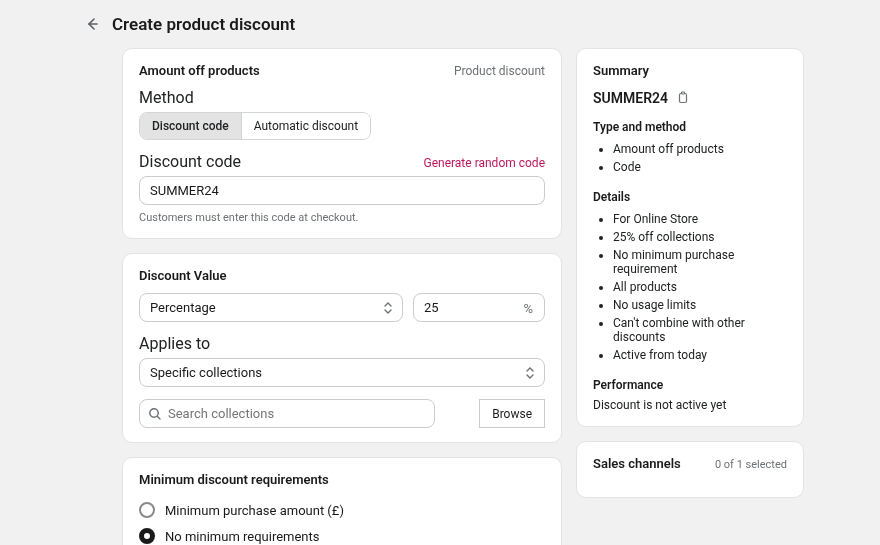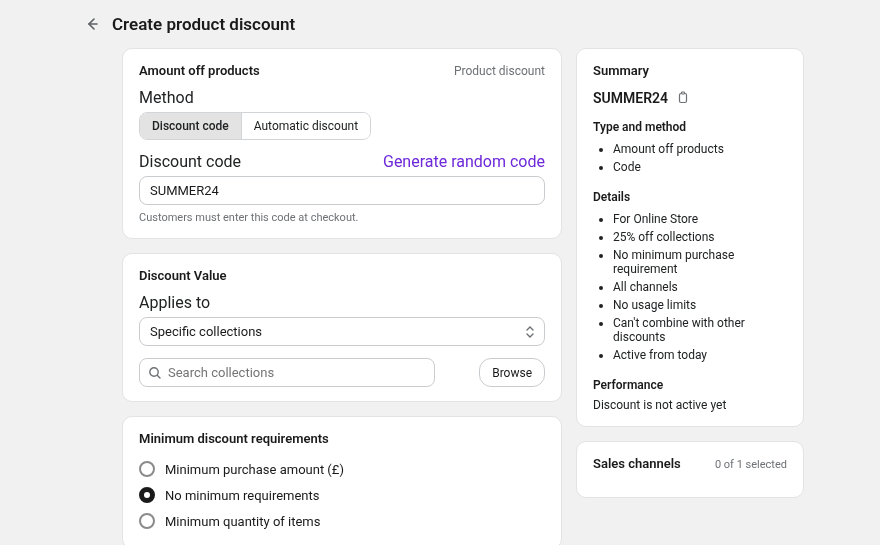--- a/index.html
+++ b/index.html
@@ -14,34 +14,34 @@
   .card { background: #fff; border: 1px solid #e3e3e3; border-radius: 10px; padding: 14px 16px; }
   .card-head { display: flex; justify-content: space-between; align-items: baseline; margin-bottom: 10px; }
   .card-title { font-size: 13px; font-weight: 600; }
   .card-sub { color: #6d7175; font-size: 12px; }
   .label { font-size: 16px; color: #202223; margin-bottom: 5px; display: block; }
   .seg { display: inline-flex; border: 1px solid #d2d5d8; border-radius: 8px; overflow: hidden; margin-bottom: 12px; }
   .seg > div { padding: 6px 12px; font-size: 12px; cursor: pointer; background: #fff; color: #202223; }
   .seg > div + div { border-left: 1px solid #d2d5d8; }
   .seg > div.active { background: #e3e3e3; font-weight: 500; }
   .row-between { display: flex; justify-content: space-between; align-items: baseline; }
-  .link { color: #6d28d9; font-size: 16px; cursor: pointer; }
+  .link { color: #be185d; font-size: 12px; cursor: pointer; }
   .input { width: 100%; border: 1px solid #c9cccf; border-radius: 8px; padding: 6px 10px; font-size: 13px; font-family: inherit; color: #1a1a1a; background: #fff; }
   .hint { color: #6d7175; font-size: 11px; margin-top: 6px; }
   .dual { display: flex; gap: 10px; margin-bottom: 12px; }
   .select-wrap { position: relative; flex: 2; }
   .select-wrap.full { width: 100%; flex: none; margin-bottom: 12px; }
   .select-caret { position: absolute; right: 10px; top: 50%; transform: translateY(-50%); color: #6d7175; }
   .num-wrap { position: relative; flex: 1; }
   .suffix { position: absolute; right: 12px; top: 50%; transform: translateY(-50%); color: #6d7175; font-size: 13px; }
   .search-row { display: flex; gap: 8px; }
   .search-wrap { position: relative; flex: 1; }
   .search-icon { position: absolute; left: 9px; top: 50%; transform: translateY(-50%); color: #6d7175; }
   .search-wrap .input { padding-left: 28px; }
-  .btn { border: 1px solid #c9cccf; background: #fff; border-radius: 12px; padding: 6px 12px; font-size: 12px; color: #1a1a1a; cursor: pointer; font-family: inherit; margin-left: 36px; }
+  .btn { border: 1px solid #c9cccf; background: #fff; border-radius: 0; padding: 6px 12px; font-size: 12px; color: #1a1a1a; cursor: pointer; font-family: inherit; margin-left: 36px; }
   .radio-row { display: flex; align-items: center; gap: 10px; padding: 5px 0; cursor: pointer; }
   .radio { width: 16px; height: 16px; border-radius: 50%; border: 2px solid #8a8a8a; flex-shrink: 0; position: relative; }
   .radio.sel { border-color: #1a1a1a; border-width: 5px; }
   .summary-code-row { display: flex; align-items: center; gap: 8px; margin-bottom: 14px; }
   .summary-code { font-size: 14px; font-weight: 600; }
   .clip-icon { cursor: pointer; color: #6d7175; display: flex; }
   .sub-head { font-size: 12px; font-weight: 600; margin-bottom: 6px; }
   ul.bullets { list-style: disc; padding-left: 20px; margin-bottom: 14px; }
   ul.bullets li { font-size: 12px; color: #202223; padding: 2px 0; }
   .perf-text { font-size: 12px; color: #202223; }
@@ -81,20 +81,34 @@
         <div class="row-between" style="margin-bottom:5px;">
           <span class="label" style="margin-bottom:0;">Discount code</span>
           <span class="link">Generate random code</span>
         </div>
         <input class="input" value="SUMMER24" style="">
         <div class="hint">Customers must enter this code at checkout.</div>
       </div>
 
       <div class="card">
         <div class="card-title" style="margin-bottom:10px;">Discount Value</div>
+        <div class="dual">
+          <div class="select-wrap">
+            <input class="input" readonly="" value="Percentage" style="">
+            <span class="select-caret">
+              <svg width="10" height="14" viewBox="0 0 10 14">
+                  <path d="M2 5 L5 2 L8 5 M2 9 L5 12 L8 9" stroke="#6d7175" stroke-width="1.4" fill="none" stroke-linecap="round"></path>
+                </svg>
+            </span>
+          </div>
+          <div class="num-wrap">
+            <input class="input" value="25" style="">
+            <span class="suffix">%</span>
+          </div>
+        </div>
         <span class="label">Applies to</span>
         <div class="select-wrap full">
           <input class="input" readonly="" value="Specific collections" style="">
           <span class="select-caret">
             <svg width="10" height="14" viewBox="0 0 10 14">
                 <path d="M2 5 L5 2 L8 5 M2 9 L5 12 L8 9" stroke="#6d7175" stroke-width="1.4" fill="none" stroke-linecap="round"></path>
               </svg>
           </span>
         </div>
         <div class="search-row">
@@ -144,21 +158,21 @@
         <div class="sub-head">Type and method</div>
         <ul class="bullets">
           <li>Amount off products</li>
           <li>Code</li>
         </ul>
         <div class="sub-head">Details</div>
         <ul class="bullets">
           <li>For Online Store</li>
           <li>25% off collections</li>
           <li>No minimum purchase requirement</li>
-          <li>All channels</li>
+          <li>All products</li>
           <li>No usage limits</li>
           <li>Can't combine with other discounts</li>
           <li>Active from today</li>
         </ul>
         <div class="sub-head">Performance</div>
         <div class="perf-text">Discount is not active yet</div>
       </div>
 
       <div class="card">
         <div class="channels-head">

